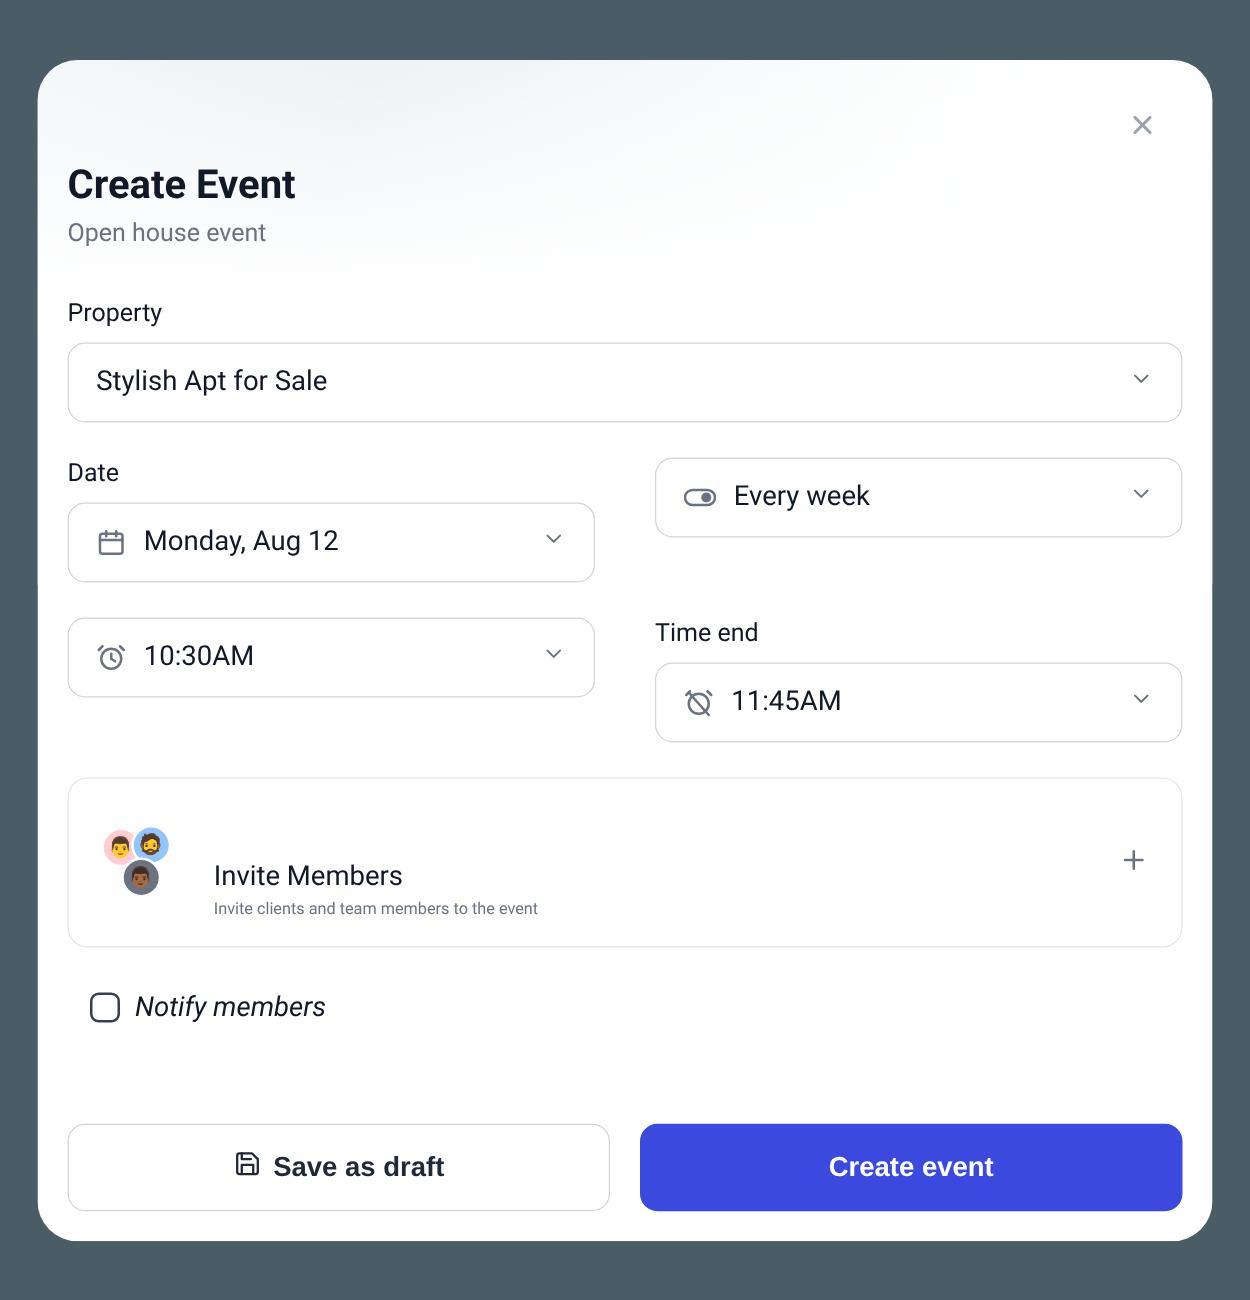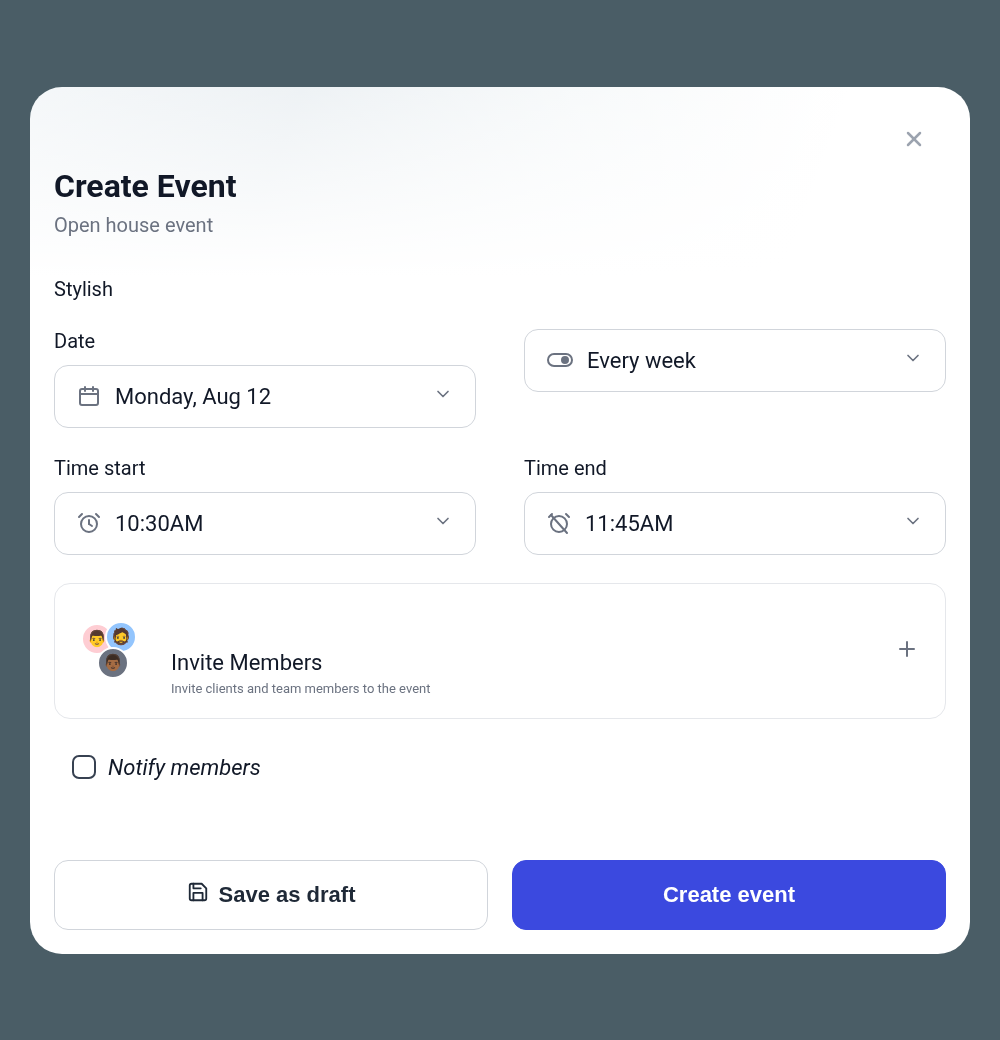--- a/index.html
+++ b/index.html
@@ -220,21 +220,29 @@
       <line x1="18" y1="6" x2="6" y2="18"></line>
     </svg>
   </div>
 
   <div class="header">
     <h1 class="title">Create Event</h1>
     <p class="subtitle">Open house event</p>
   </div>
 
   <div class="form-group">
-    <label class="label">Stylish</label>
+    <label class="label">Property</label>
+    <div class="select-field">
+      <span>Stylish Apt for Sale</span>
+      <span class="chevron">
+        <svg width="20" height="20" viewBox="0 0 24 24" fill="none" stroke="currentColor" stroke-width="2" stroke-linecap="round" stroke-linejoin="round">
+            <polyline points="6 9 12 15 18 9"></polyline>
+          </svg>
+      </span>
+    </div>
   </div>
 
   <div class="row">
     <div class="col form-group">
       <label class="label">Date</label>
       <div class="select-field">
         <div class="select-field-inner">
           <span class="field-icon">
             <svg width="24" height="24" viewBox="0 0 24 24" fill="none" stroke="currentColor" stroke-width="2" stroke-linecap="round" stroke-linejoin="round">
                 <rect x="3" y="5" width="18" height="16" rx="2"></rect>
@@ -268,21 +276,20 @@
           <svg width="20" height="20" viewBox="0 0 24 24" fill="none" stroke="currentColor" stroke-width="2" stroke-linecap="round" stroke-linejoin="round">
               <polyline points="6 9 12 15 18 9"></polyline>
             </svg>
         </span>
       </div>
     </div>
   </div>
 
   <div class="row">
     <div class="col form-group">
-      <label class="label">Time start</label>
       <div class="select-field">
         <div class="select-field-inner">
           <span class="field-icon">
             <svg width="24" height="24" viewBox="0 0 24 24" fill="none" stroke="currentColor" stroke-width="2" stroke-linecap="round" stroke-linejoin="round">
                 <circle cx="12" cy="13" r="8"></circle>
                 <line x1="12" y1="9" x2="12" y2="13"></line>
                 <line x1="12" y1="13" x2="15" y2="15"></line>
                 <line x1="5" y1="3" x2="2" y2="6"></line>
                 <line x1="19" y1="3" x2="22" y2="6"></line>
               </svg>

